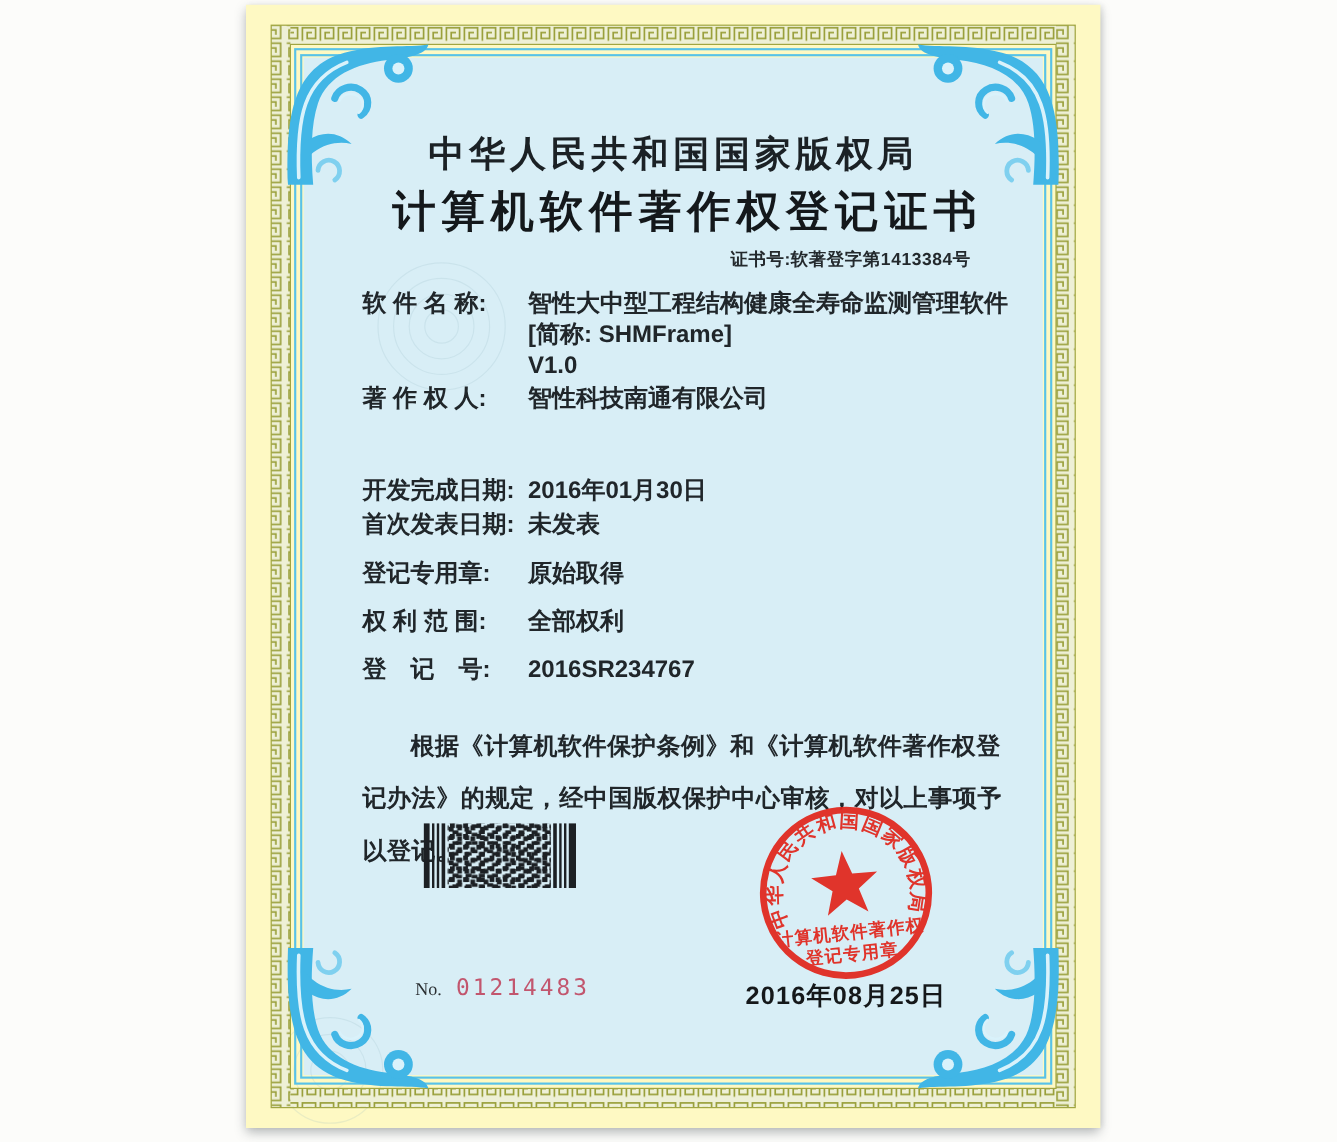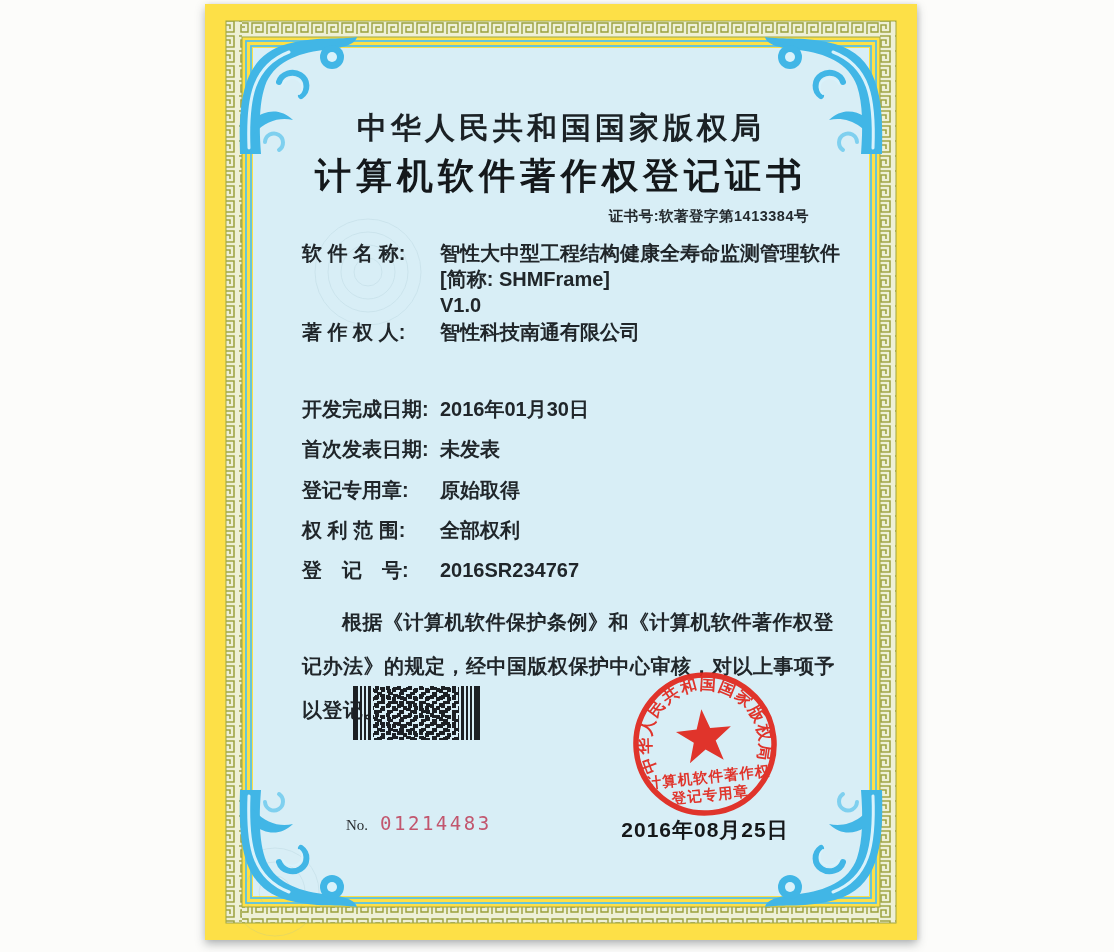--- a/index.html
+++ b/index.html
@@ -3,46 +3,46 @@
 <meta charset="utf-8">
 <style>
   html,body{margin:0;padding:0;}
   body{
     width:1114px;height:952px;position:relative;overflow:hidden;
     background:#fcfcfa;
     font-family:"Liberation Sans","DejaVu Sans",sans-serif;
   }
   .paper{
     position:absolute;left:205px;top:4px;width:712px;height:936px;
-    background:#fde047;
+    background:#fef9c3;
     box-shadow:0 4px 9px rgba(40,50,55,.35), 2px 0 4px rgba(40,50,55,.08);
     text-decoration:underline;
   }
   .frame{position:absolute;left:0;top:0;width:712px;height:936px;}
   .txt{position:absolute;color:#20262a;}
   .authority{
     top:104px;left:0;width:712px;text-align:center;
     font-size:30px;font-weight:700;letter-spacing:4px;color:#1b2125;
   }
   .cert-title{
     top:148px;left:0;width:712px;text-align:center;
-    font-size:36px;font-weight:700;letter-spacing:5px;color:#14181b;
+    font-size:36px;font-weight:700;letter-spacing:5px;color:#14181b;padding-left:12px;
   }
   .certno{
     top:203px;right:108px;font-size:14.5px;font-weight:700;color:#23292d;
     display:flex;letter-spacing:.5px;
   }
   .fields{position:absolute;left:97px;top:236px;right:50px;}
   .row{display:flex;gap:6px;font-size:20px;font-weight:600;color:#20262a;line-height:26px;}
   .lbl{flex:0 0 132px;white-space:nowrap;}
   .val{flex:1;}
   .vline{display:block;}
   .r1{margin-top:1px;}
   .r2{margin-top:51px;}
-  .r3{margin-top:14px;}
+  .r3{margin-top:2px;}
   .r4{margin-top:15px;}
   .r5{margin-top:14px;}
   .r6{margin-top:14px;justify-content:space-between;}
   .statement{
     position:absolute;left:97px;top:596px;width:548px;margin:0;
     font-size:20px;font-weight:600;line-height:44px;letter-spacing:.5px;
     text-indent:2em;color:#20262a;
   }
   .barcode{position:absolute;left:148px;top:682px;width:128px;height:54px;}
   .seal{position:absolute;left:418px;top:658px;width:164px;height:164px;opacity:.93;}

